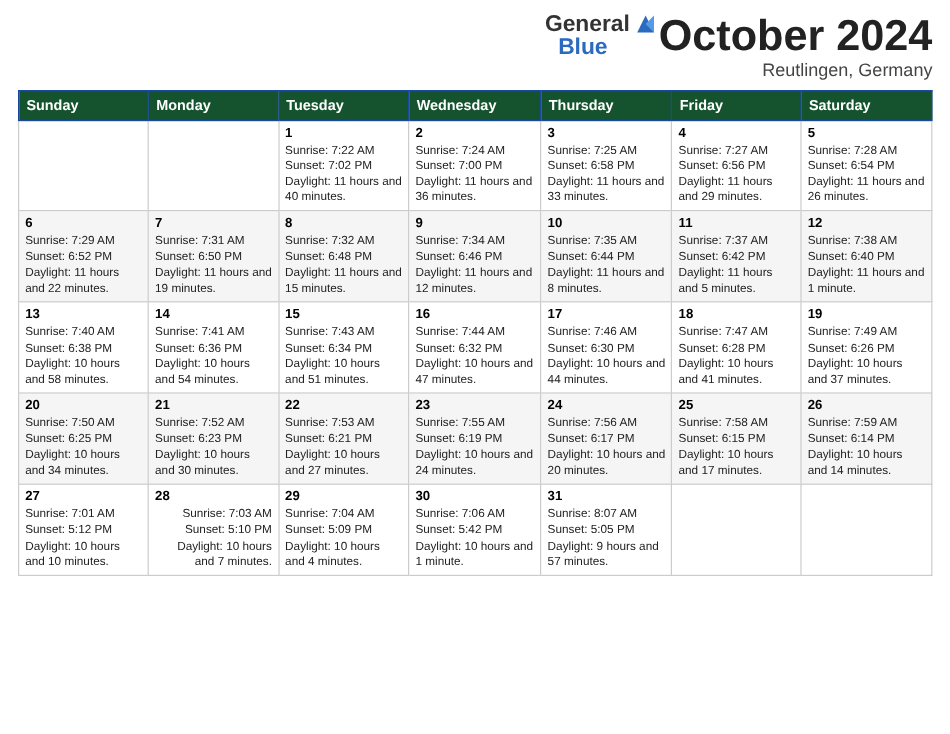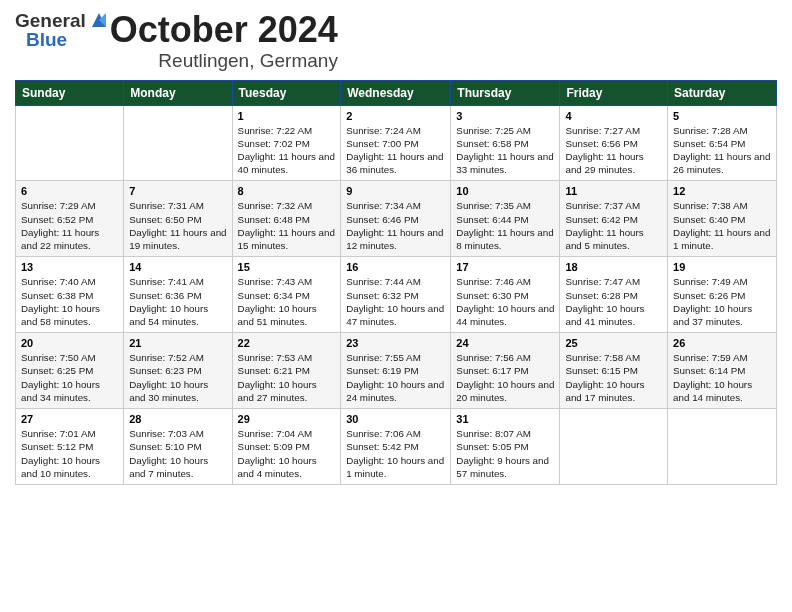--- a/index.html
+++ b/index.html
@@ -11,39 +11,39 @@
       overflow: hidden;
     }
     .page {
       width: 792px;
       min-height: 612px;
       padding: 10px 15px 10px 15px;
       background: #fff;
     }
     .header {
       display: flex;
-      justify-content: flex-start;
+      justify-content: flex-end;
       align-items: flex-start;
       margin-bottom: 8px;
     }
     .logo {
       display: flex;
       align-items: center;
     }
     .title-block {
       text-align: right;
     }
     .month-title {
       font-size: 36px;
       font-weight: bold;
       color: #222;
       line-height: 1.1;
     }
     .subtitle {
-      font-size: 19px;
+      font-size: 15px;
       color: #444;
     }
     .calendar {
       width: 100%;
       border-collapse: collapse;
       font-size: 10.5px;
     }
     .calendar thead th {
       background: #14532d;
       color: #fff;
@@ -283,21 +283,21 @@
         </tr>
         <tr>
           <td>
             <span class="day-num">27</span>
             <div class="day-info" style="white-space: pre-line;">Sunrise: 7:01 AM
 Sunset: 5:12 PM
 Daylight: 10 hours and 10 minutes.</div>
           </td>
           <td>
             <span class="day-num">28</span>
-            <div class="day-info" style="white-space: pre-line;">Sunrise: 7:03 AM
+            <div class="day-info" style="white-space: pre-line; text-align: right;">Sunrise: 7:03 AM
 Sunset: 5:10 PM
 Daylight: 10 hours and 7 minutes.</div>
           </td>
           <td>
             <span class="day-num">29</span>
             <div class="day-info" style="white-space: pre-line;">Sunrise: 7:04 AM
 Sunset: 5:09 PM
 Daylight: 10 hours and 4 minutes.</div>
           </td>
           <td>

